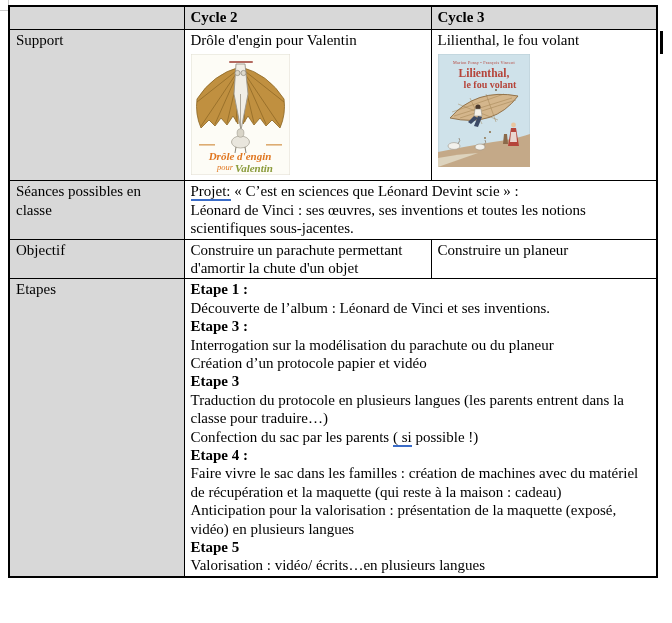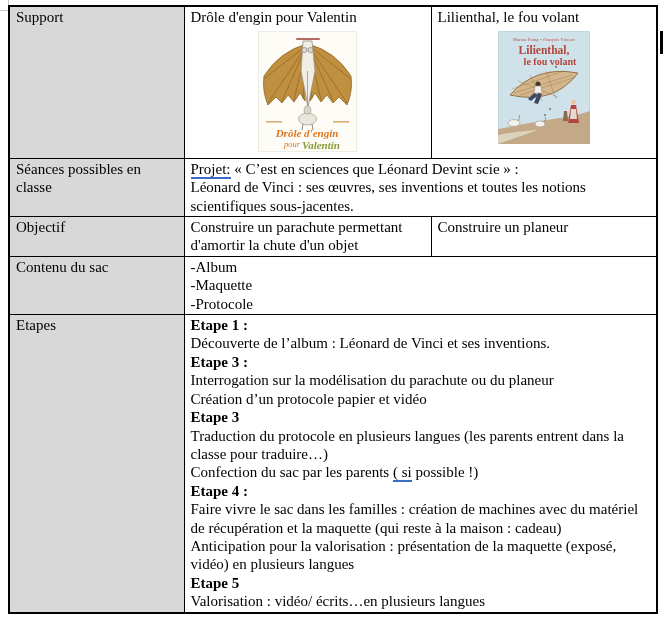--- a/index.html
+++ b/index.html
@@ -17,21 +17,21 @@
     padding:1px 6px;overflow:hidden;
     font-size:15px;line-height:18.4px;
   }
   .label-cell{
     background:#d8d8d8;font-weight:normal;font-size:16px;line-height:19px;
     padding-top:3px;
   }
   .header-cell{
     background:#d8d8d8;font-weight:bold;font-size:16.5px;line-height:19px;
   }
-  .cover-wrap{text-align:center;margin-top:5px;}
+  .cover-wrap{text-align:left;margin-top:5px;}
   .step-heading{font-weight:bold;}
   .step-suffix{font-weight:bold;text-decoration:none;}
   .grammar-mark{border-bottom:2px solid #3a6cc8;}
   .artifact-corner{
     position:absolute;left:0;top:0;width:8px;height:10px;
     border:1px solid #c9c9c9;border-left:none;border-top:none;
   }
   .artifact-tick{
     position:absolute;left:660px;top:31px;width:3px;height:23px;background:#000;
   }
@@ -44,20 +44,25 @@
 <div class="artifact-tick"></div>
 
 <table class="doc-table">
   <colgroup>
     <col style="width:175px">
       <col style="width:247px">
       <col style="width:226px">
   </colgroup>
 
   <tbody>
+      <tr style="height:23px">
+    <td class="header-cell"></td>
+    <td class="header-cell">Cycle 2</td>
+    <td class="header-cell">Cycle 3</td>
+  </tr>
 
   <tr style="height:148px">
     <td class="label-cell">Support</td>
     <td>
       <span>Drôle d'engin pour Valentin</span>
       <div class="cover-wrap">
         <svg width="99" height="121" viewBox="0 0 99 121">
           <rect x="0" y="0" width="99" height="121" fill="#fdfcf6" stroke="#e0ddd2" stroke-width="1"></rect>
 
           <rect x="38" y="7" width="24" height="2" rx="1" fill="#a0443a" opacity="0.8"></rect>
@@ -134,28 +139,20 @@
       <div>Léonard de Vinci : ses œuvres, ses inventions et toutes les notions scientifiques sous-jacentes.</div>
     </td>
   </tr>
 
   <tr style="height:37px">
     <td class="label-cell">Objectif</td>
     <td>Construire un parachute permettant d'amortir la chute d'un objet</td>
     <td>Construire un planeur</td>
   </tr>
 
-  <tr style="height:56px">
-    <td class="label-cell">Contenu du sac</td>
-    <td colspan="2">
-      <div>-Album</div>
-      <div>-Maquette</div>
-      <div>-Protocole</div>
-    </td>
-  </tr>
 
   <tr style="height:294px">
     <td class="label-cell">Etapes</td>
     <td colspan="2">
 
       <div><span class="step-heading">Etape 1 :</span></div>
       <div>Découverte de l’album : Léonard de Vinci et ses inventions.</div>
 
       <div><span class="step-heading">Etape 3</span><span class="step-suffix"> :</span></div>
       <div>Interrogation sur la modélisation du parachute ou du planeur</div>

